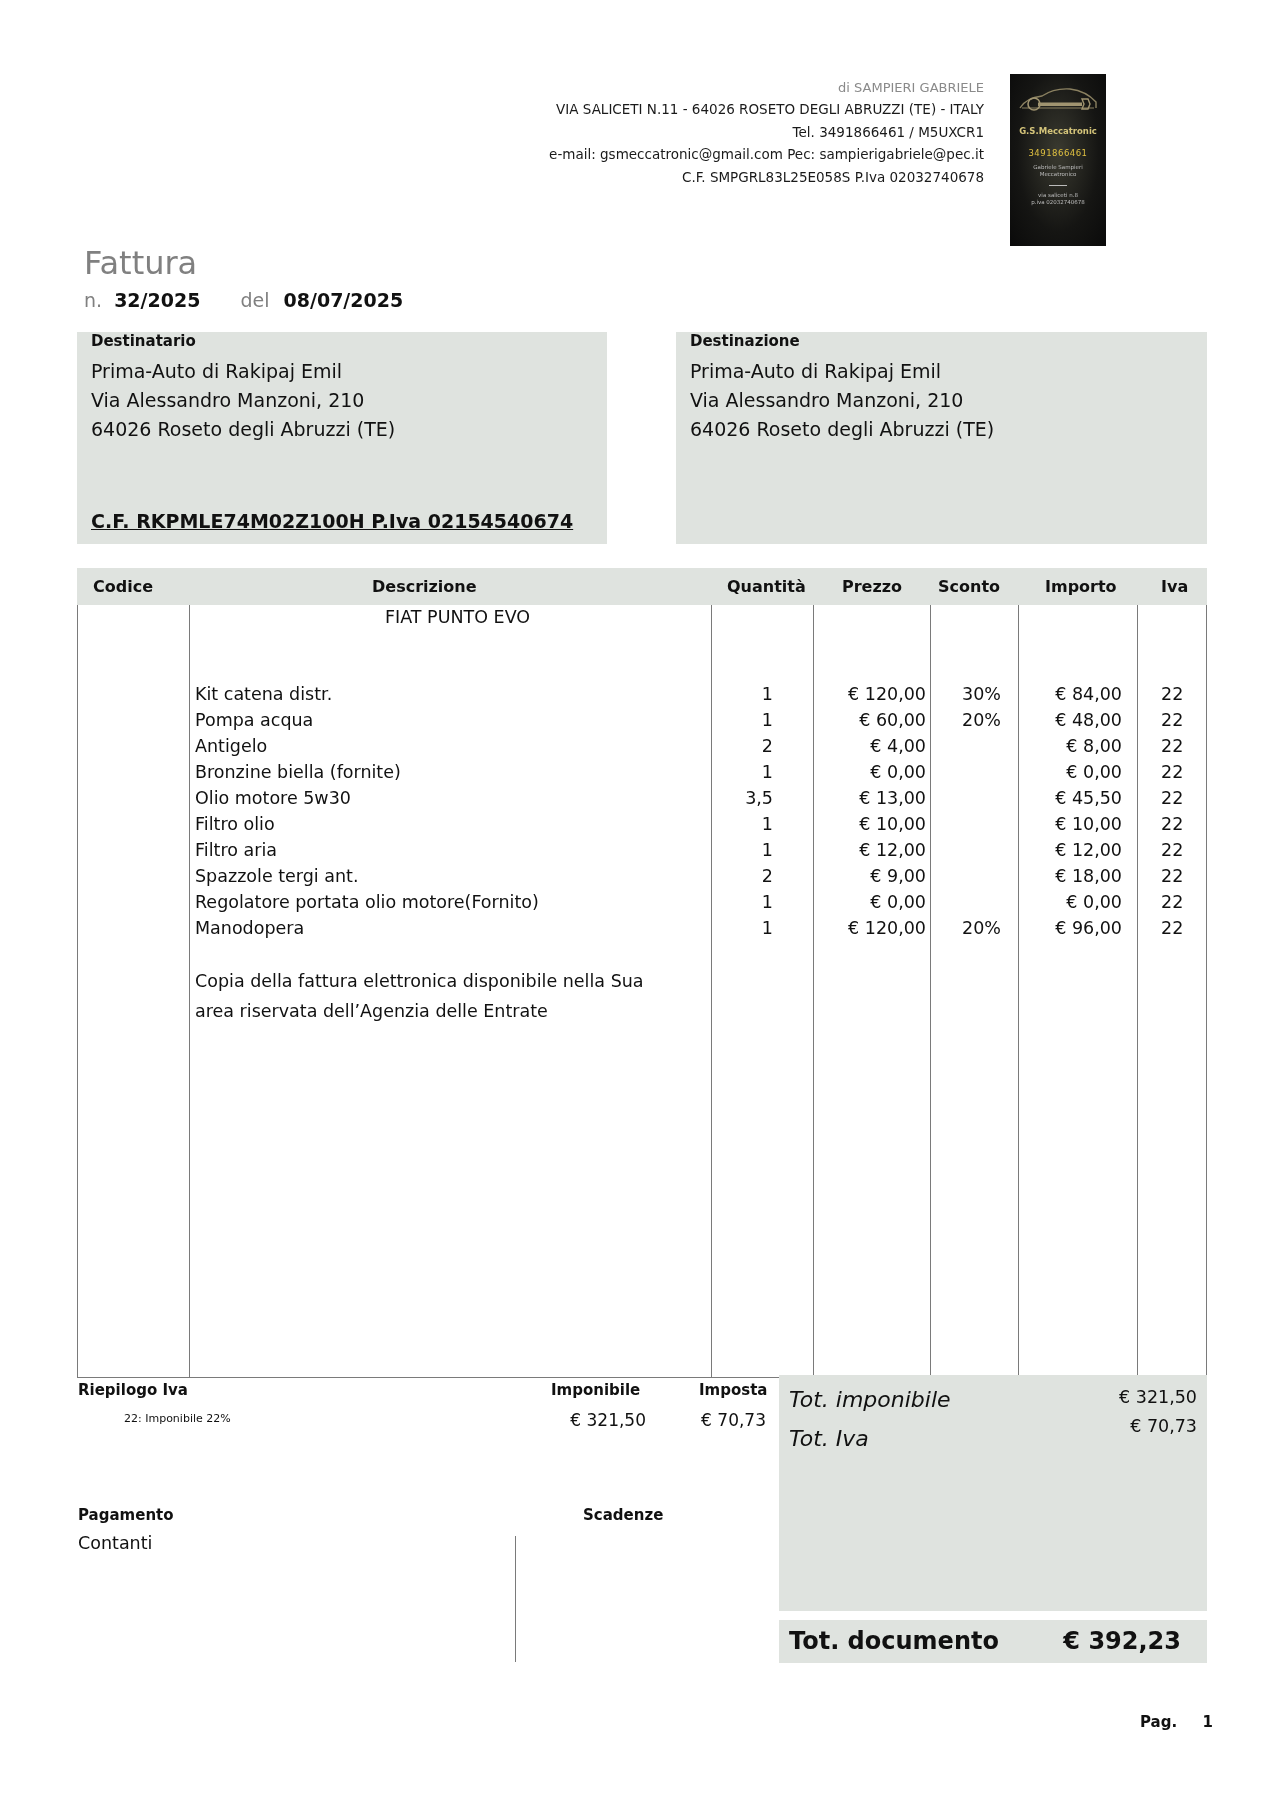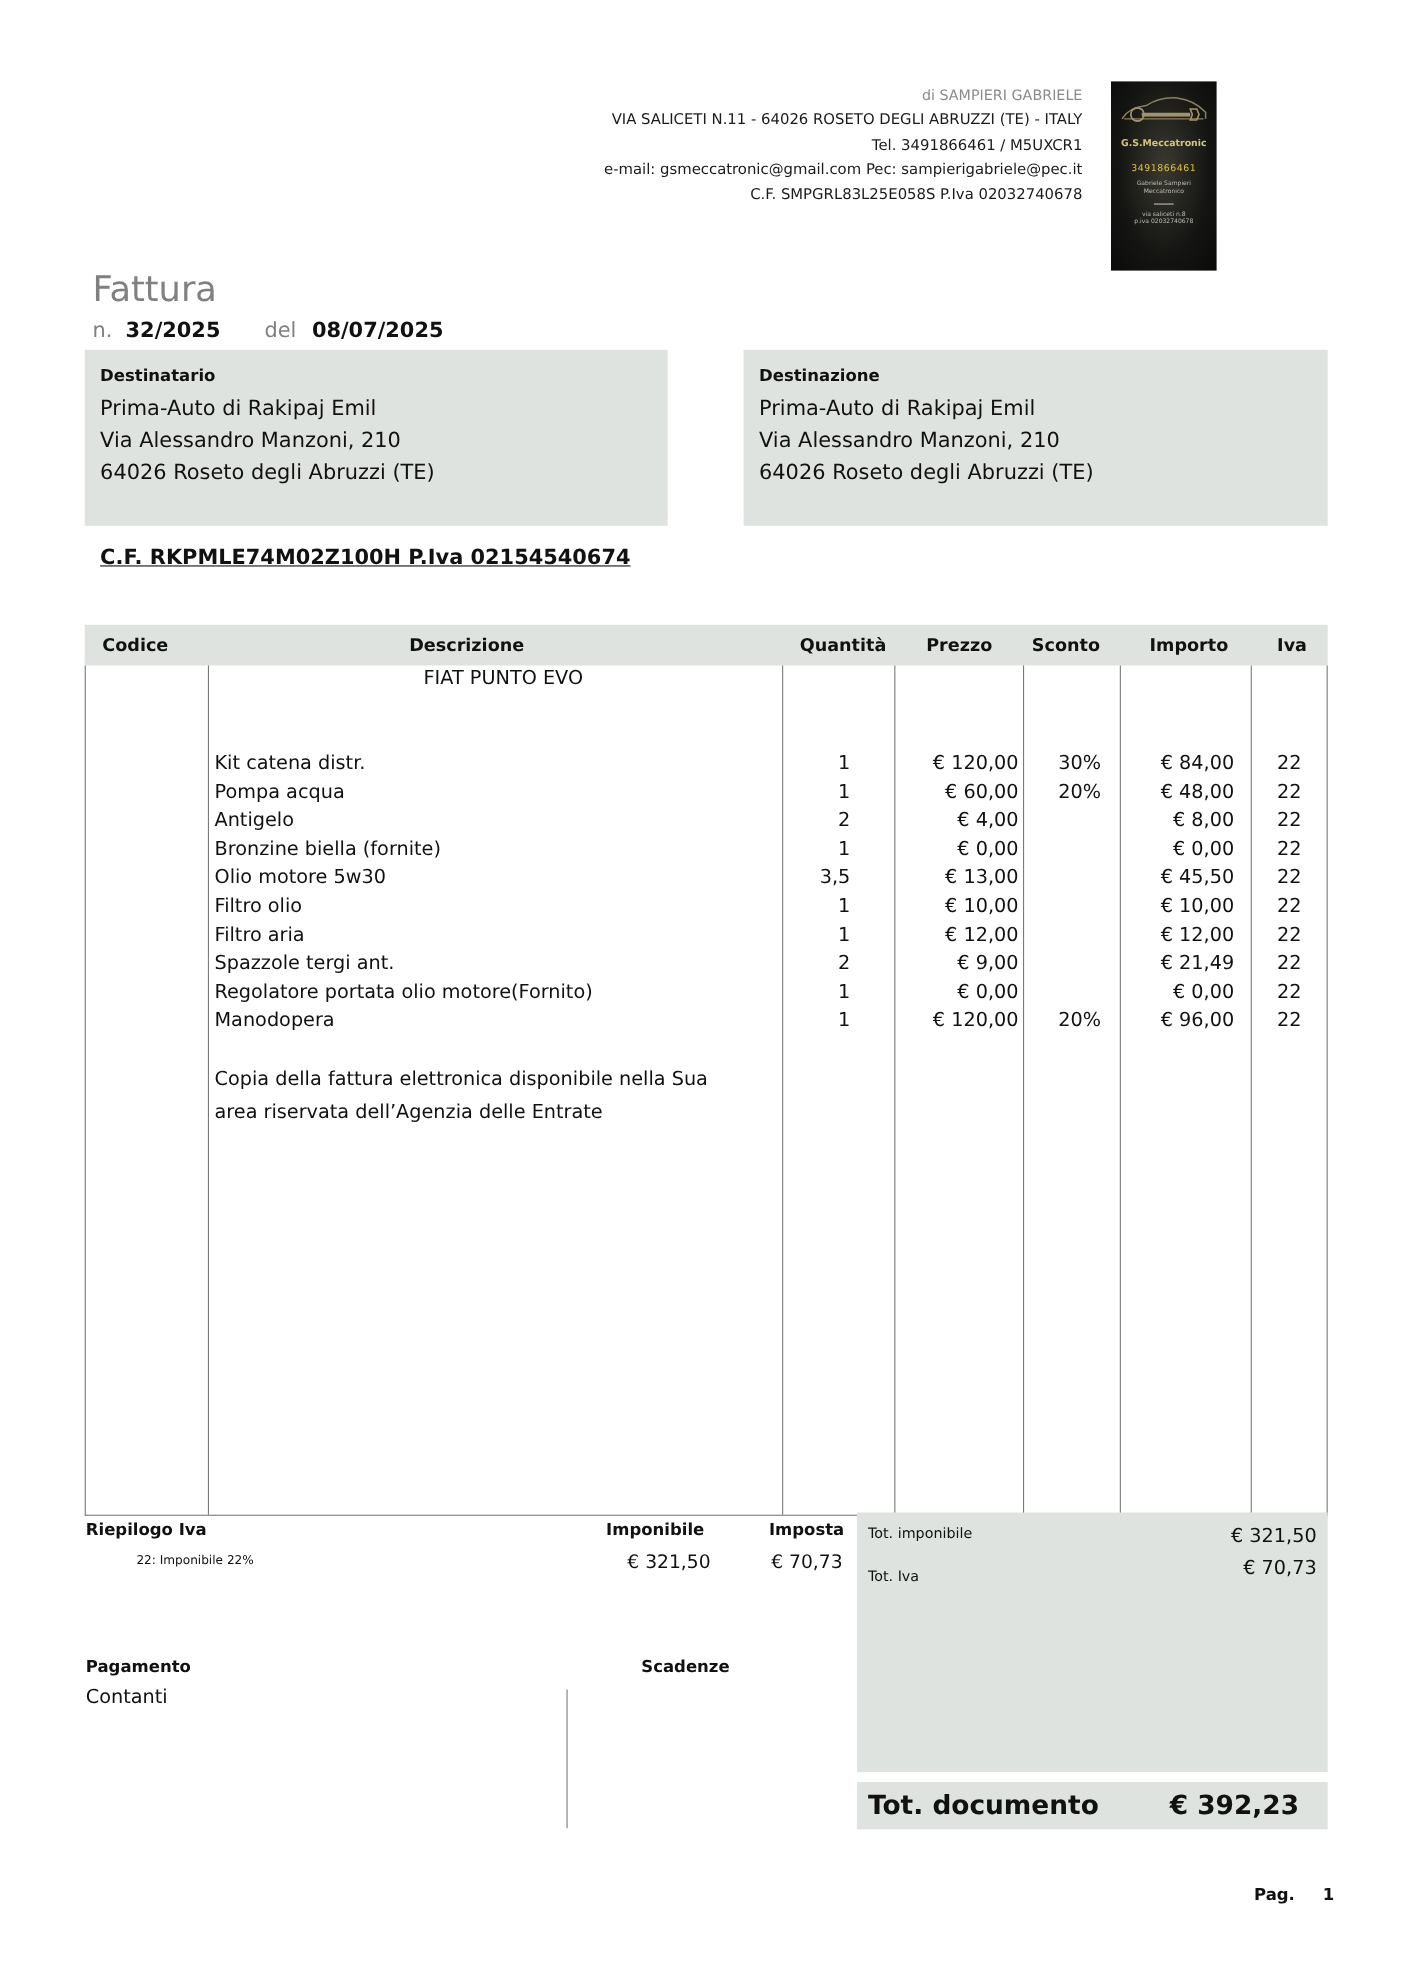--- a/index.html
+++ b/index.html
@@ -64,24 +64,24 @@
     .doc-number-line {
       position: absolute; left: 84px; top: 289px;
       font-size: 19px;
     }
     .muted { color: #808080; }
     .bold { font-weight: bold; color: #111; }
 
     
     .addr-box {
       position: absolute;
-      top: 318px;
-      height: 160px;
+      top: 332px;
+      height: 212px;
       background: #dfe3df;
-      padding: 14px 14px;
+      padding: 0 14px;
     }
     .addr-box .box-label { font-size: 15px; font-weight: bold; display: block; margin-bottom: 7px; }
     .addr-box .addr-line { font-size: 19px; display: block; line-height: 29px; }
     .addr-box .tax-ids {
       position: absolute; left: 14px; top: 178px;
       font-size: 19px; font-weight: bold; text-decoration: underline;
     }
 
     
     .table-head {
@@ -126,21 +126,21 @@
     .vat-h-imp { position: absolute; left: 551px; top: 1381px; font-size: 15px; font-weight: bold; }
     .vat-h-tax { position: absolute; left: 699px; top: 1381px; font-size: 15px; font-weight: bold; }
     .vat-row-label { position: absolute; left: 88px; top: 1412px; font-size: 11px; margin-left: 36px; }
     .vat-row-imp { position: absolute; right: 634px; top: 1410px; font-size: 17px; }
     .vat-row-tax { position: absolute; right: 514px; top: 1410px; font-size: 17px; }
 
     .totals-box {
       position: absolute; left: 779px; top: 1375px; width: 428px; height: 236px;
       background: #dfe3df;
     }
-    .tot-line { position: absolute; left: 10px; font-size: 13px; }
+    .tot-line { position: absolute; left: 10px; font-size: 22px; font-style: italic; }
     .tot-val { position: absolute; right: 10px; font-size: 17.5px; }
 
     .grand-box {
       position: absolute; left: 779px; top: 1620px; width: 428px; height: 43px;
       background: #dfe3df;
     }
     .grand-label { position: absolute; left: 10px; top: 7px; font-size: 24px; font-weight: bold; }
     .grand-val { position: absolute; right: 26px; top: 7px; font-size: 24px; font-weight: bold; }
 
     
@@ -282,21 +282,21 @@
   <span class="c-price">€ 12,00</span>
   <span class="c-disc"></span>
   <span class="c-amt">€ 12,00</span>
   <span class="c-iva">22</span>
 </div>
 <div class="row" style="top:866px;">
   <span class="c-desc">Spazzole tergi ant.</span>
   <span class="c-qty">2</span>
   <span class="c-price">€ 9,00</span>
   <span class="c-disc"></span>
-  <span class="c-amt">€ 21,49</span>
+  <span class="c-amt">€ 18,00</span>
   <span class="c-iva">22</span>
 </div>
 <div class="row" style="top:892px;">
   <span class="c-desc">Regolatore portata olio motore(Fornito)</span>
   <span class="c-qty">1</span>
   <span class="c-price">€ 0,00</span>
   <span class="c-disc"></span>
   <span class="c-amt">€ 0,00</span>
   <span class="c-iva">22</span>
 </div>

